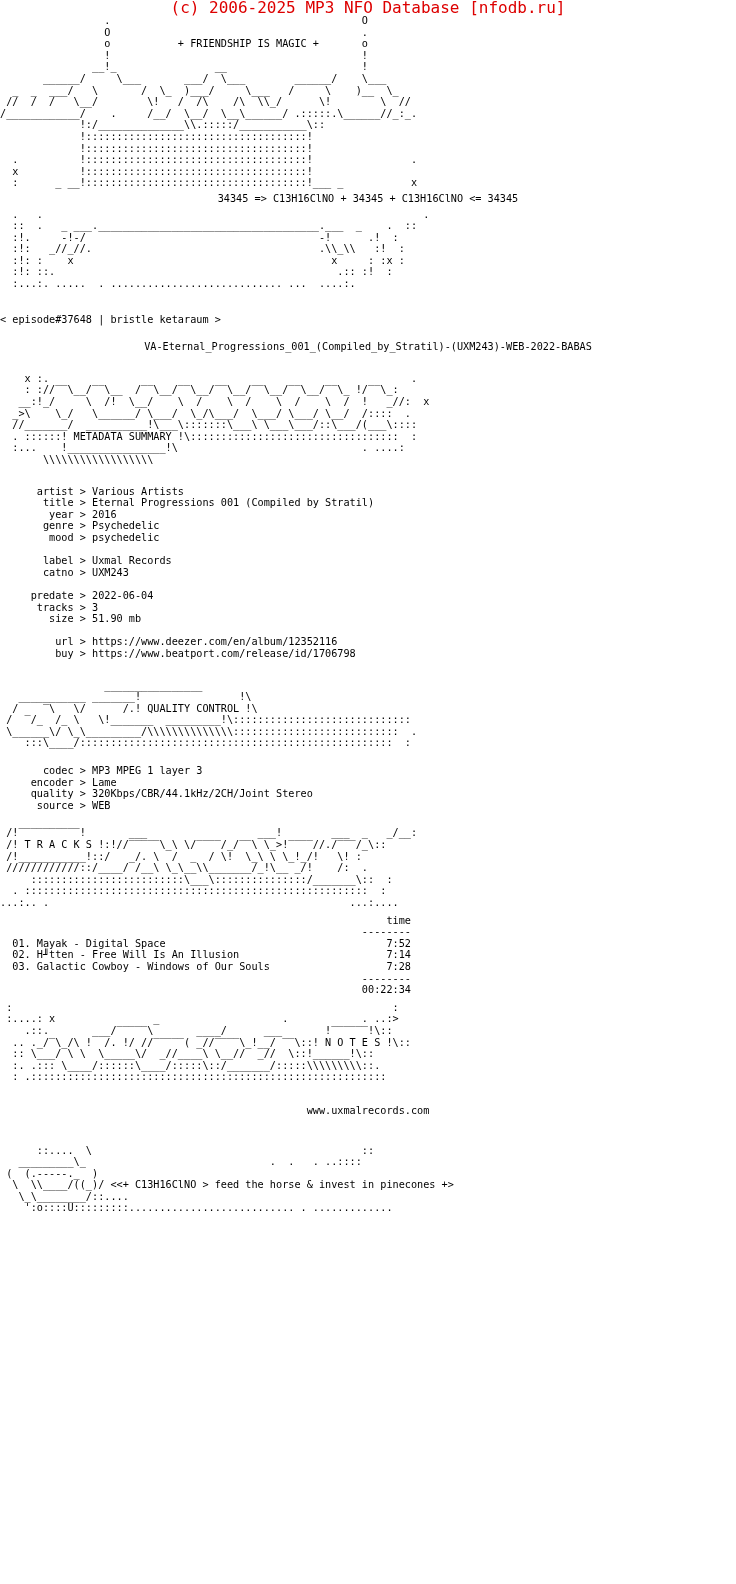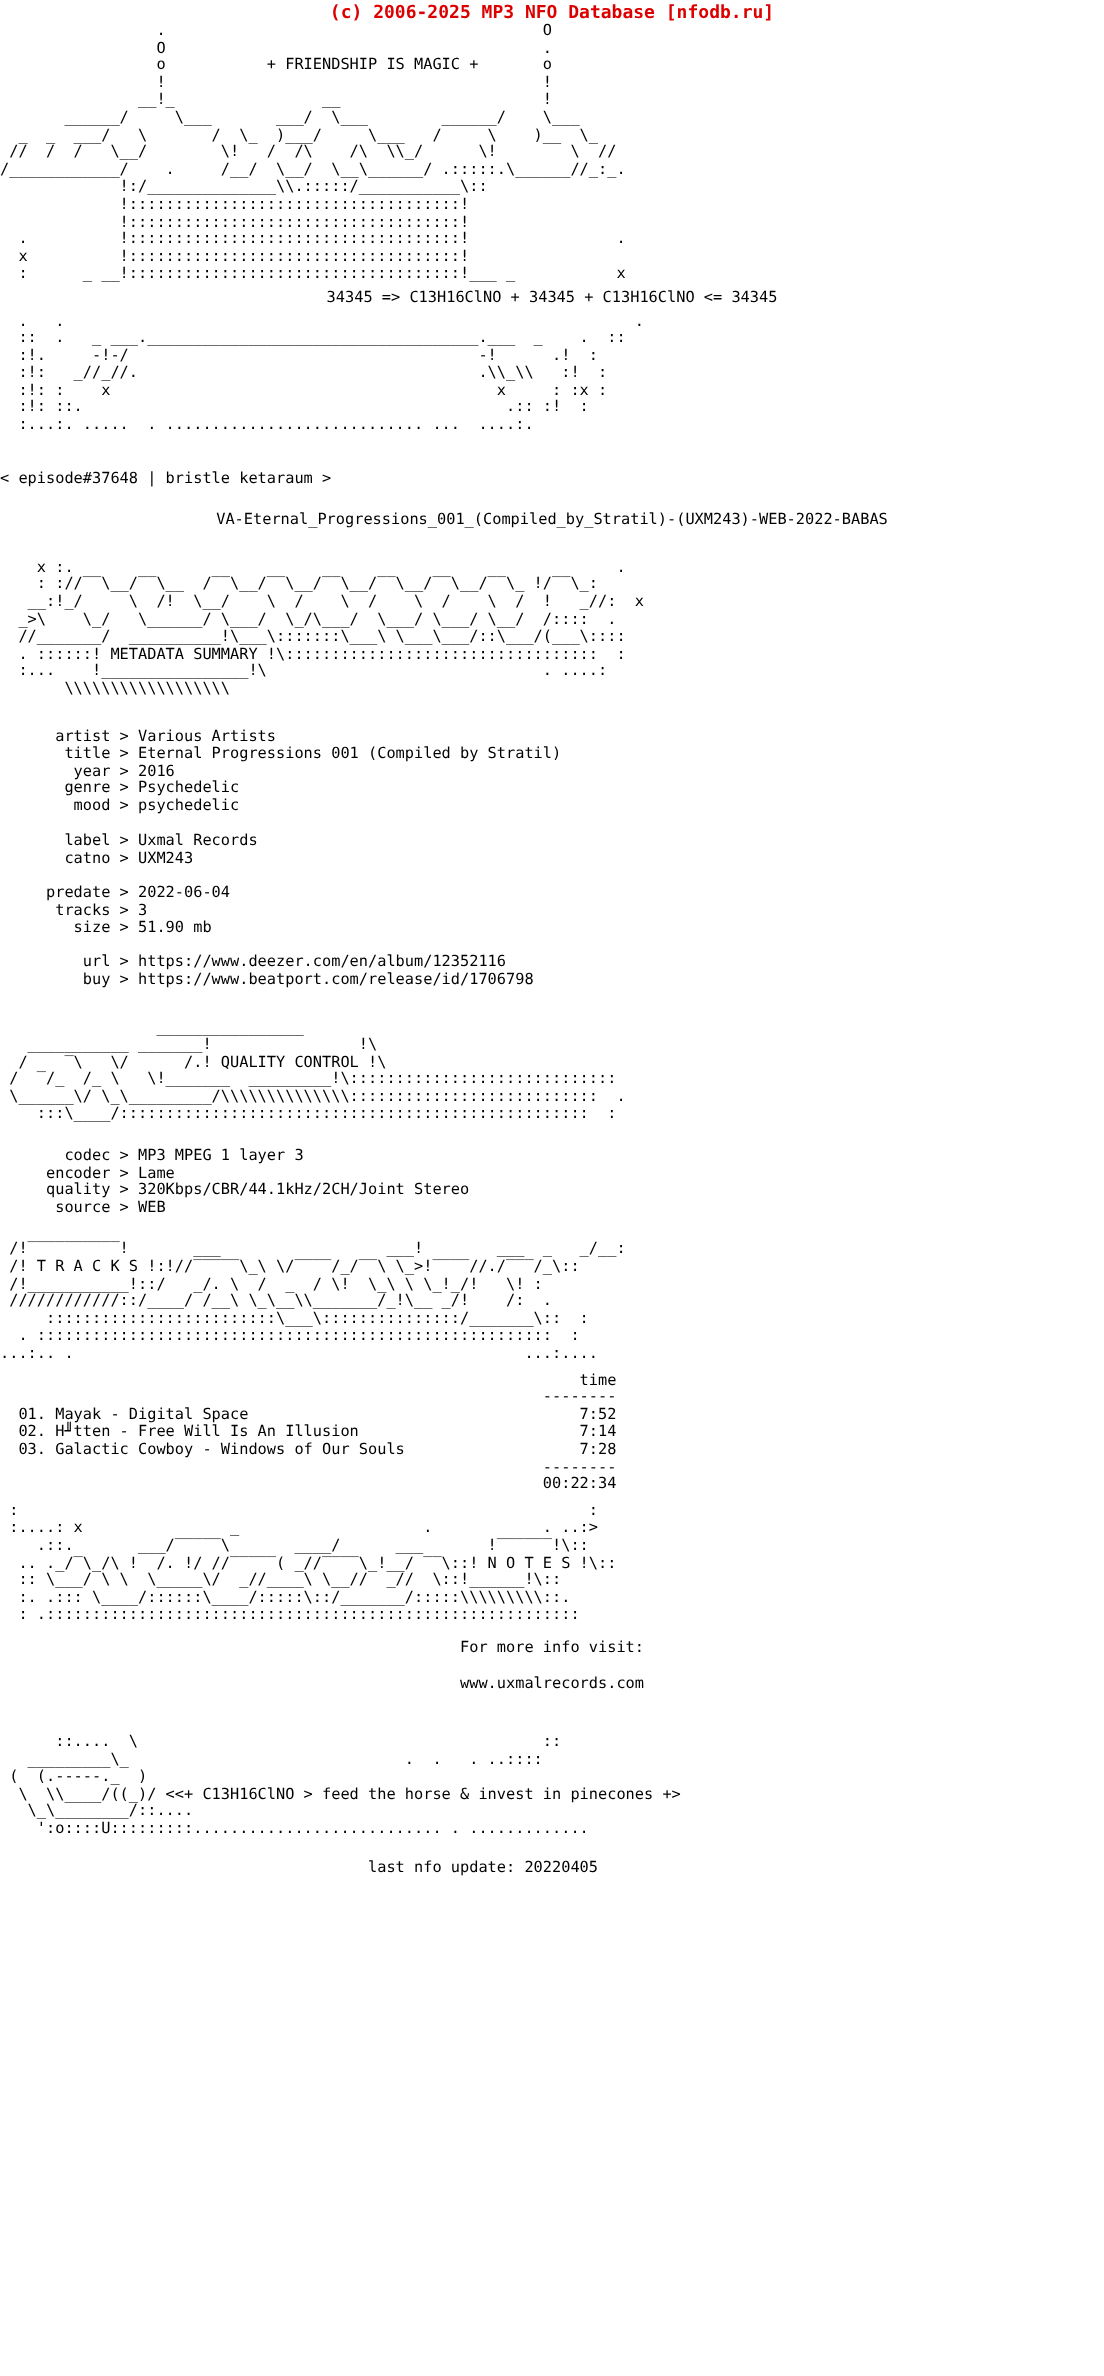--- a/index.html
+++ b/index.html
@@ -15,22 +15,22 @@
     overflow: hidden;
     position: relative;
   }
   .nfo-page {
     width: 736px;
     position: relative;
   }
   .header-bar {
     text-align: center;
     color: #dd0000;
-    font-weight: bold;
-    font-size: 12px;
+    font-weight: normal;
+    font-size: 16px;
     line-height: 14px;
     padding-top: 1px;
     letter-spacing: 0px;
     white-space: pre;
     font-family: "DejaVu Sans Mono", "Liberation Mono", monospace;
   }
   pre.art {
     margin: 0;
     padding: 0;
     font-family: "DejaVu Sans Mono", "Liberation Mono", monospace;
@@ -159,28 +159,26 @@
   <div class="spacer-6"></div>
   <pre class="art" id="art-notes"> :                                                              :
  :....: x                _                    .            . ..:&gt;
     .::.       ___/‾‾‾‾‾\       ____/      ___       !‾‾‾‾‾‾!\::
   .. ._/‾\_/\ !  /. !/ //‾‾‾‾‾( _//‾‾‾‾\_!__/ ‾‾\::! N O T E S !\::
   :: \___/ \ \  \_____\/  _//____\ \__//  _//  \::!______!\::
   :. .::: \____/::::::\____/:::::\::/_______/:::::\\\\\\\\\::.
   : .::::::::::::::::::::::::::::::::::::::::::::::::::::::::::</pre>
 
   <div class="spacer-10"></div>
-  <pre class="art centerline" style="text-align:center;">For more info visit:</pre>
   <div class="spacer-12"></div>
   <pre class="art centerline" style="text-align:center;">www.uxmalrecords.com</pre>
 
   <div class="spacer-28"></div>
   <pre class="art" id="art-footer">      ::....  \                                            ::
    _________\_                              .  .   . ..::::
  (  (.-----._  )
   \  \\____/((_)/ &lt;&lt;+ C13H16ClNO &gt; feed the horse &amp; invest in pinecones +&gt;
    \_\________/::....
     ':o::::U:::::::::........................... . .............</pre>
 
   <div class="spacer-14"></div>
-  <pre class="art" id="last-update">                                        last nfo update: 20220405</pre>
 
 </div>
 
 </body></html>

